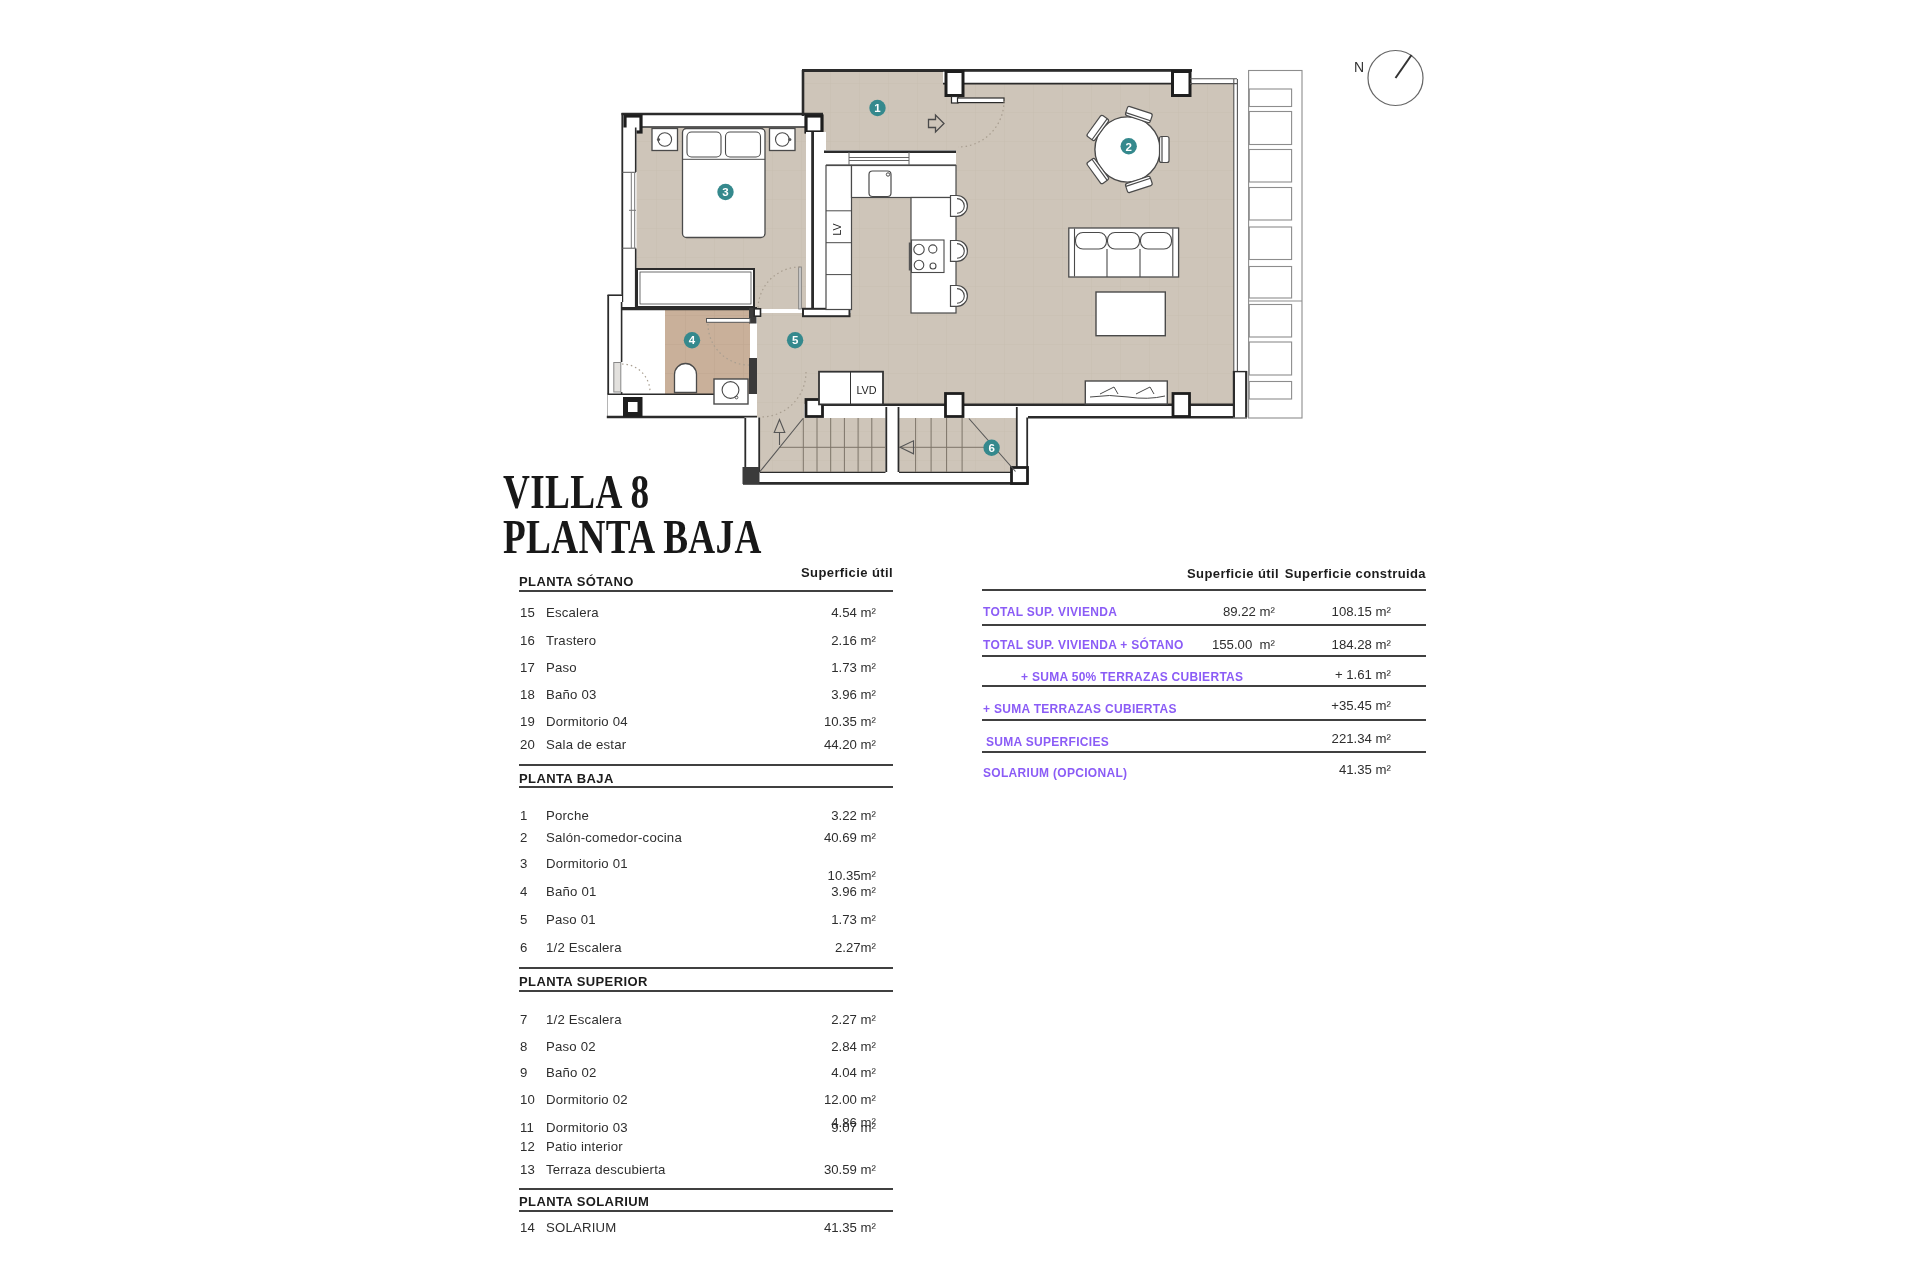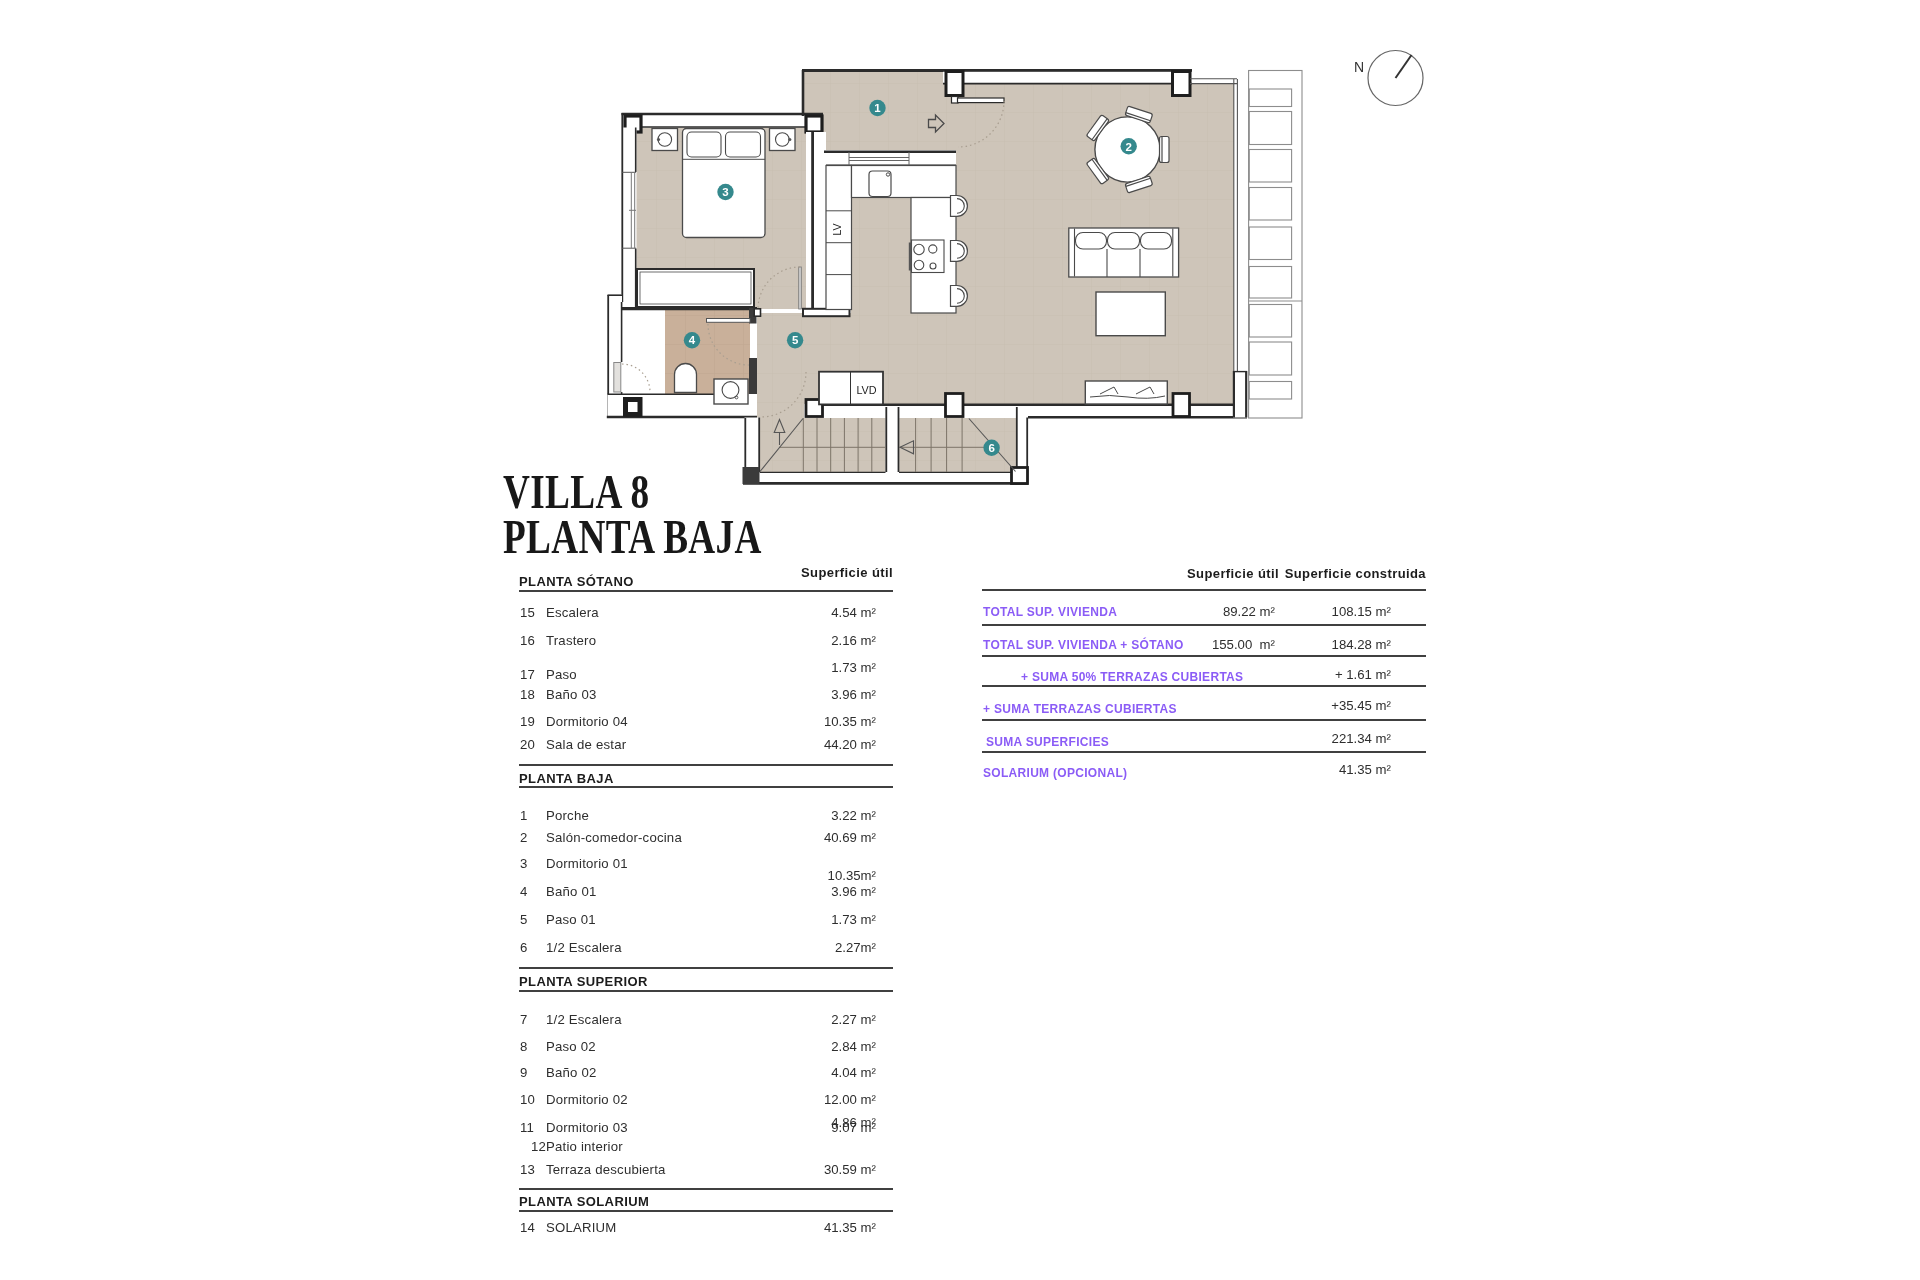--- a/index.html
+++ b/index.html
@@ -355,21 +355,21 @@
 
 <div>
 <div class="sechead" style="left:519px;top:574px;">PLANTA SÓTANO</div>
 <div class="sechead" style="left:743px;top:565px;width:150px;text-align:right;">Superficie útil</div>
 <div class="hl" style="left:519px;top:590px;width:374px;"></div>
 
 <div class="row" style="left:520px;top:605px;"><span style="display:inline-block;width:26px;">15</span>Escalera</div>
     <div class="val" style="left:726px;top:605px;width:150px;">4.54 m²</div>
 <div class="row" style="left:520px;top:633px;"><span style="display:inline-block;width:26px;">16</span>Trastero</div>
     <div class="val" style="left:726px;top:633px;width:150px;">2.16 m²</div>
-<div class="row" style="left:520px;top:660px;margin-top:7px;"><span style="display:inline-block;width:26px;">17</span>Paso</div>
+<div class="row" style="left:520px;top:660px;"><span style="display:inline-block;width:26px;">17</span>Paso</div>
     <div class="val" style="left:726px;top:660px;width:150px;">1.73 m²</div>
 <div class="row" style="left:520px;top:687px;"><span style="display:inline-block;width:26px;">18</span>Baño 03</div>
     <div class="val" style="left:726px;top:687px;width:150px;">3.96 m²</div>
 <div class="row" style="left:520px;top:714px;"><span style="display:inline-block;width:26px;">19</span>Dormitorio 04</div>
     <div class="val" style="left:726px;top:714px;width:150px;">10.35 m²</div>
 <div class="row" style="left:520px;top:737px;"><span style="display:inline-block;width:26px;">20</span>Sala de estar</div>
     <div class="val" style="left:726px;top:737px;width:150px;">44.20 m²</div>
 
 <div class="hl" style="left:519px;top:764px;width:374px;"></div>
 <div class="sechead" style="left:519px;top:771px;">PLANTA BAJA</div>
@@ -395,21 +395,21 @@
 <div class="row" style="left:520px;top:1012px;"><span style="display:inline-block;width:26px;">7</span>1/2 Escalera</div>
     <div class="val" style="left:726px;top:1012px;width:150px;">2.27 m²</div>
 <div class="row" style="left:520px;top:1039px;"><span style="display:inline-block;width:26px;">8</span>Paso 02</div>
     <div class="val" style="left:726px;top:1039px;width:150px;">2.84 m²</div>
 <div class="row" style="left:520px;top:1065px;"><span style="display:inline-block;width:26px;">9</span>Baño 02</div>
     <div class="val" style="left:726px;top:1065px;width:150px;">4.04 m²</div>
 <div class="row" style="left:520px;top:1092px;"><span style="display:inline-block;width:26px;">10</span>Dormitorio 02</div>
     <div class="val" style="left:726px;top:1092px;width:150px;">12.00 m²</div>
 <div class="row" style="left:520px;top:1120px;"><span style="display:inline-block;width:26px;">11</span>Dormitorio 03</div>
     <div class="val" style="left:726px;top:1120px;width:150px;">9.07 m²</div>
-<div class="row" style="left:520px;top:1139px;"><span style="display:inline-block;width:26px;text-align:right;">12</span>Patio interior</div>
+<div class="row" style="left:520px;top:1139px;"><span style="display:inline-block;width:26px;">12</span>Patio interior</div>
     <div class="val" style="left:726px;top:1115px;width:150px;">4.86 m²</div>
 <div class="row" style="left:520px;top:1162px;"><span style="display:inline-block;width:26px;">13</span>Terraza descubierta</div>
     <div class="val" style="left:726px;top:1162px;width:150px;">30.59 m²</div>
 
 <div class="hl" style="left:519px;top:1188px;width:374px;"></div>
 <div class="sechead" style="left:519px;top:1194px;">PLANTA SOLARIUM</div>
 <div class="hl" style="left:519px;top:1210px;width:374px;"></div>
 
 <div class="row" style="left:520px;top:1220px;"><span style="display:inline-block;width:26px;">14</span>SOLARIUM</div>
     <div class="val" style="left:726px;top:1220px;width:150px;">41.35 m²</div>

